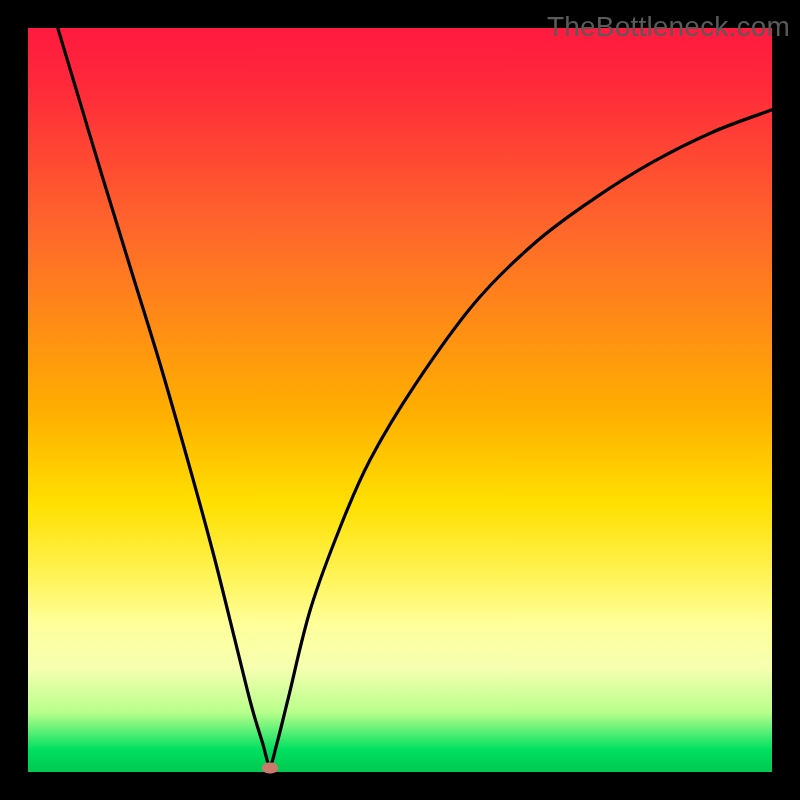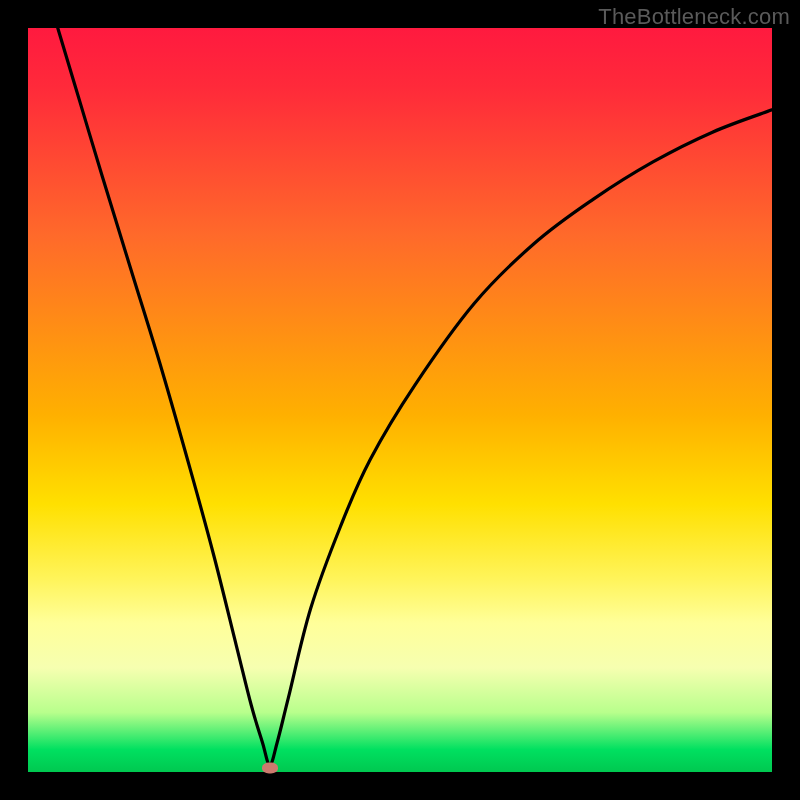--- a/index.html
+++ b/index.html
@@ -6,24 +6,24 @@
   body {
     width: 800px;
     height: 800px;
     background: #000;
     position: relative;
     overflow: hidden;
     font-family: Arial, Helvetica, sans-serif;
   }
   .watermark {
     position: absolute;
-    top: 4px;
+    top: 11px;
     right: 10px;
     color: #5a5a5a;
-    font-size: 22px;
+    font-size: 28px;
     font-weight: 400;
     z-index: 10;
     letter-spacing: 0.2px;
   }
   .plot {
     position: absolute;
     left: 28px;
     top: 28px;
     width: 744px;
     height: 744px;

